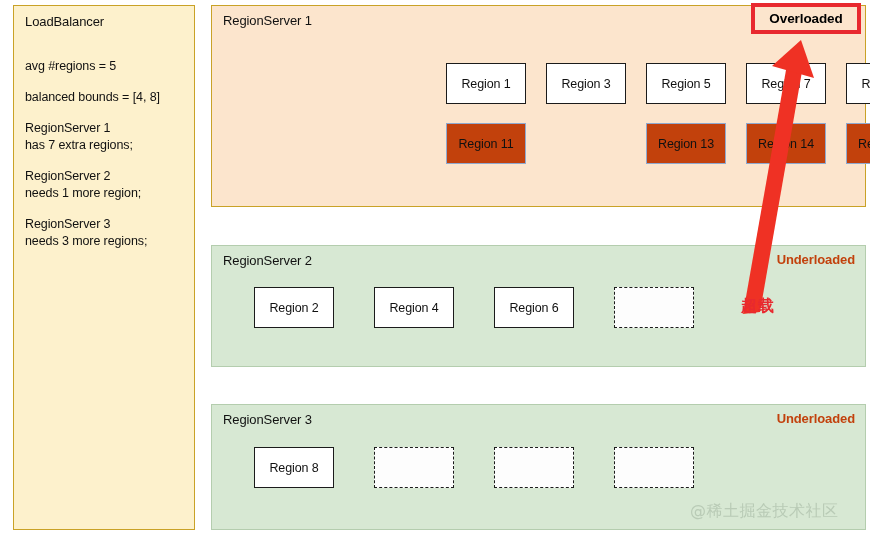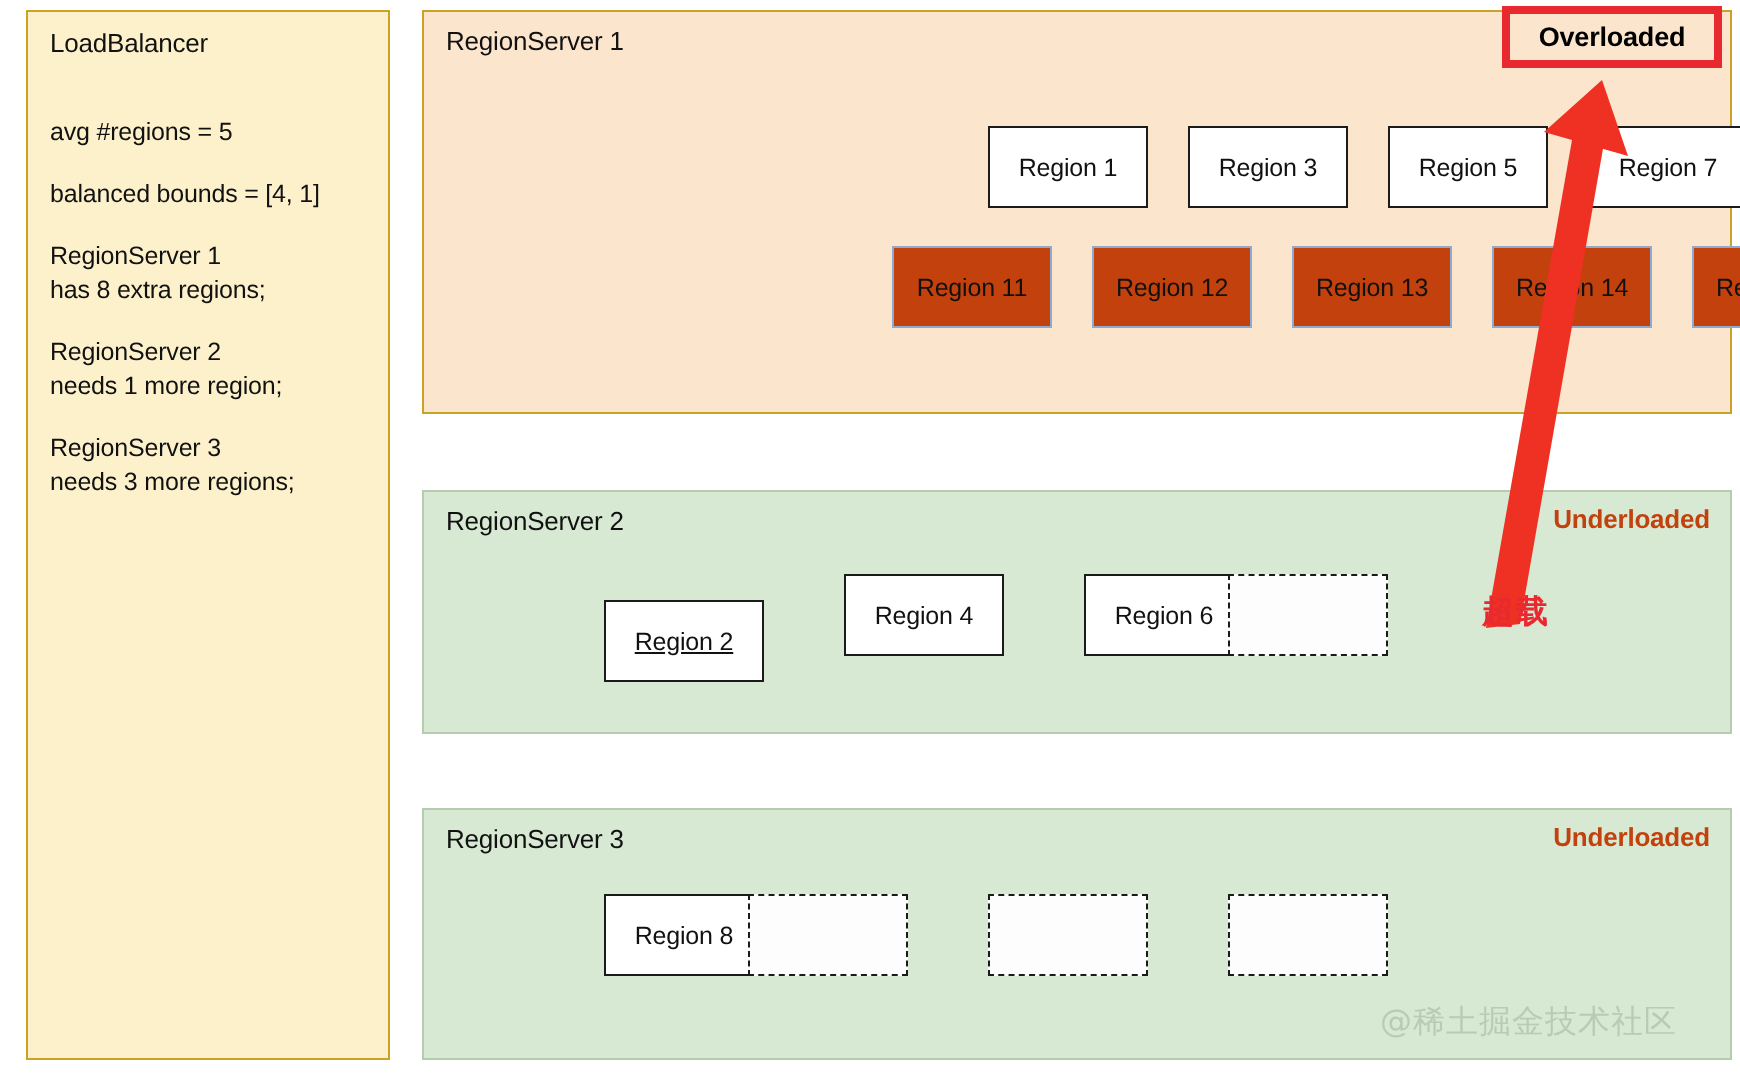--- a/index.html
+++ b/index.html
@@ -138,21 +138,20 @@
     display: flex;
     align-items: center;
     justify-content: center;
     font-size: 12.5px;
     color: #111111;
     letter-spacing: -0.1px;
   }
   .region-box.solid {
     background: #ffffff;
     border: 1.6px solid #1b1b1b;
-    margin-left: 48px;
   }
   .region-box.blue {
     background: #c2410c;
     border: 1.2px solid #8fa9cf;
   }
   .region-box.empty {
     background: #fdfdfd;
     border: 1.6px dashed #1b1b1b;
   }
 
@@ -196,26 +195,26 @@
 
   <div class="lb-panel">
     <div class="lb-title">LoadBalancer</div>
     <div class="lb-lines">
 
       <div class="lb-block">
         <div class="lb-line">avg #regions = 5</div>
       </div>
 
       <div class="lb-block">
-        <div class="lb-line">balanced bounds = [4, 1]</div>
+        <div class="lb-line">balanced bounds = [4, 8]</div>
       </div>
 
       <div class="lb-block">
         <div class="lb-line">RegionServer 1</div>
-        <div class="lb-line">has 8 extra regions;</div>
+        <div class="lb-line">has 7 extra regions;</div>
       </div>
 
       <div class="lb-block">
         <div class="lb-line">RegionServer 2</div>
         <div class="lb-line">needs 1 more region;</div>
       </div>
 
       <div class="lb-block">
         <div class="lb-line">RegionServer 3</div>
         <div class="lb-line">needs 3 more regions;</div>
@@ -238,44 +237,41 @@
     </div>
     <div class="region-box solid" style="left:534px; top:57px;">
       <span>Region 7</span>
     </div>
     <div class="region-box solid" style="left:634px; top:57px;">
       <span>Region 9</span>
     </div>
 
     <div class="region-box blue" style="left:234px; top:117px;">
       <span>Region 11</span>
-    </div>
-    <div class="region-box blue" style="left:334px; top:117px;">
-      <span>Region 12</span>
     </div>
     <div class="region-box blue" style="left:434px; top:117px;">
       <span>Region 13</span>
     </div>
     <div class="region-box blue" style="left:534px; top:117px;">
       <span>Region 14</span>
     </div>
     <div class="region-box blue" style="left:634px; top:117px;">
       <span>Region 15</span>
     </div>
   </div>
 
   <div class="overloaded-badge">
     <div class="lbl">Overloaded</div>
   </div>
 
   <div class="server-panel panel-rs2">
     <div class="panel-title">RegionServer 2</div>
     <div class="panel-status">Underloaded</div>
 
-    <div class="region-box solid" style="left:42px; top:54px;text-decoration:underline;">
+    <div class="region-box solid" style="left:42px; top:41px;">
       <span>Region 2</span>
     </div>
     <div class="region-box solid" style="left:162px; top:41px;">
       <span>Region 4</span>
     </div>
     <div class="region-box solid" style="left:282px; top:41px;">
       <span>Region 6</span>
     </div>
     <div class="region-box empty" style="left:402px; top:41px;">
       <span></span>

